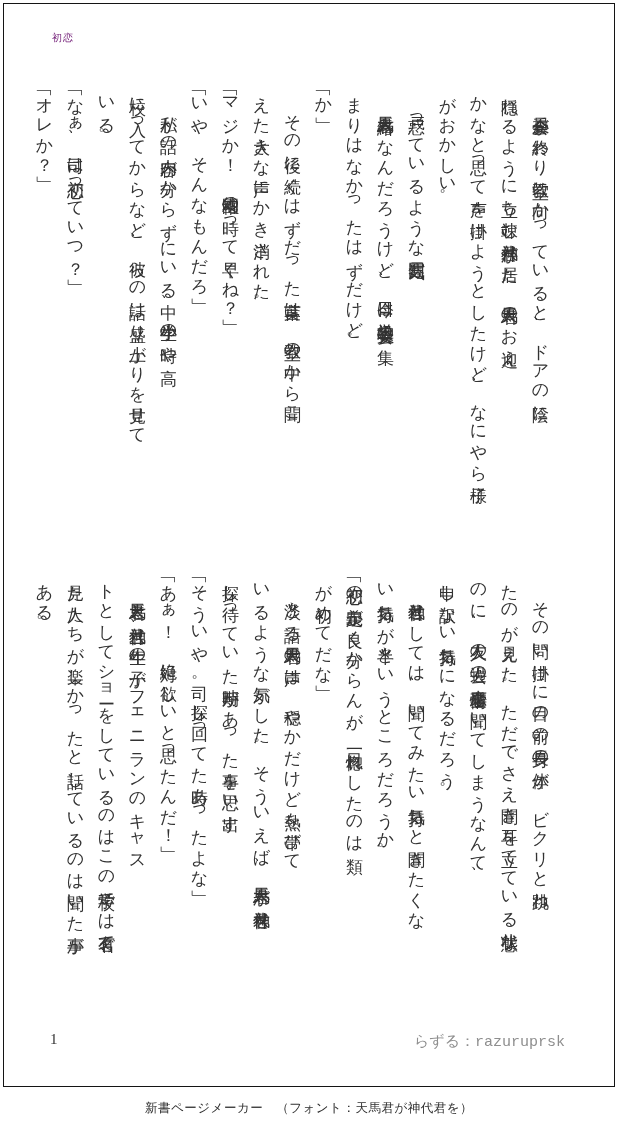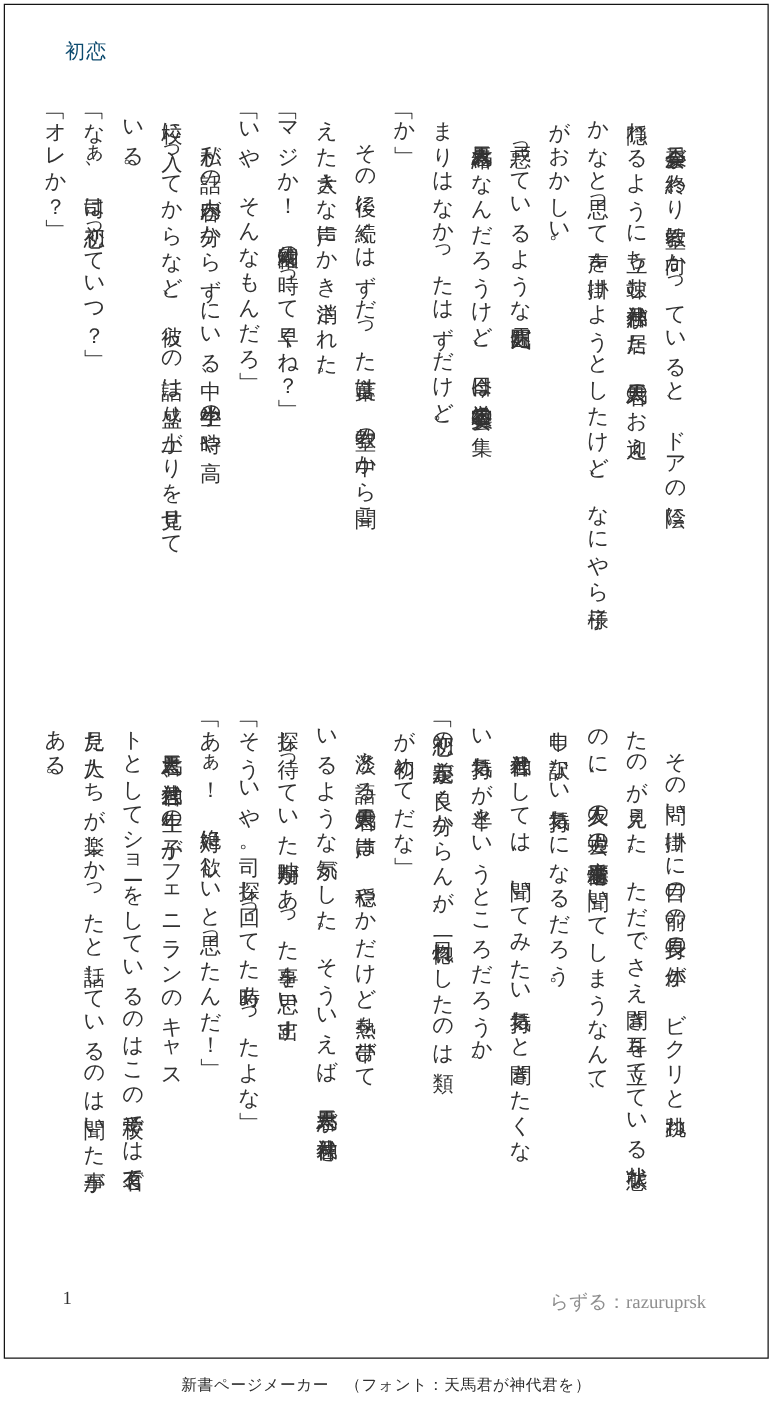--- a/index.html
+++ b/index.html
@@ -23,23 +23,23 @@
     width: 612px;
     height: 1084px;
     box-sizing: border-box;
     border: 1px solid #141414;
     background: #ffffff;
   }
   .page-title {
     position: absolute;
     left: 52px;
     top: 31px;
-    font-size: 16px;
+    font-size: 10px;
     letter-spacing: 1px;
-    color: #0c4a6e;
+    color: #701a75;
   }
   .vtext {
     position: absolute;
     writing-mode: vertical-rl;
     -webkit-writing-mode: vertical-rl;
     text-orientation: mixed;
     white-space: pre;
     font-size: 17px;
     line-height: 31px;
     letter-spacing: 1px;
@@ -53,20 +53,21 @@
     top: 1031px;
     font-size: 15px;
     color: #323232;
   }
   .author-credit {
     position: absolute;
     right: 53px;
     top: 1032px;
     font-size: 15px;
     color: #8e8e8e;
+    font-family: Liberation Mono, monospace;
   }
   .generator-caption {
     position: absolute;
     left: 0;
     right: 0;
     top: 1100px;
     text-align: center;
     font-size: 12.5px;
     letter-spacing: 0.5px;
     color: #2f2f2f;

